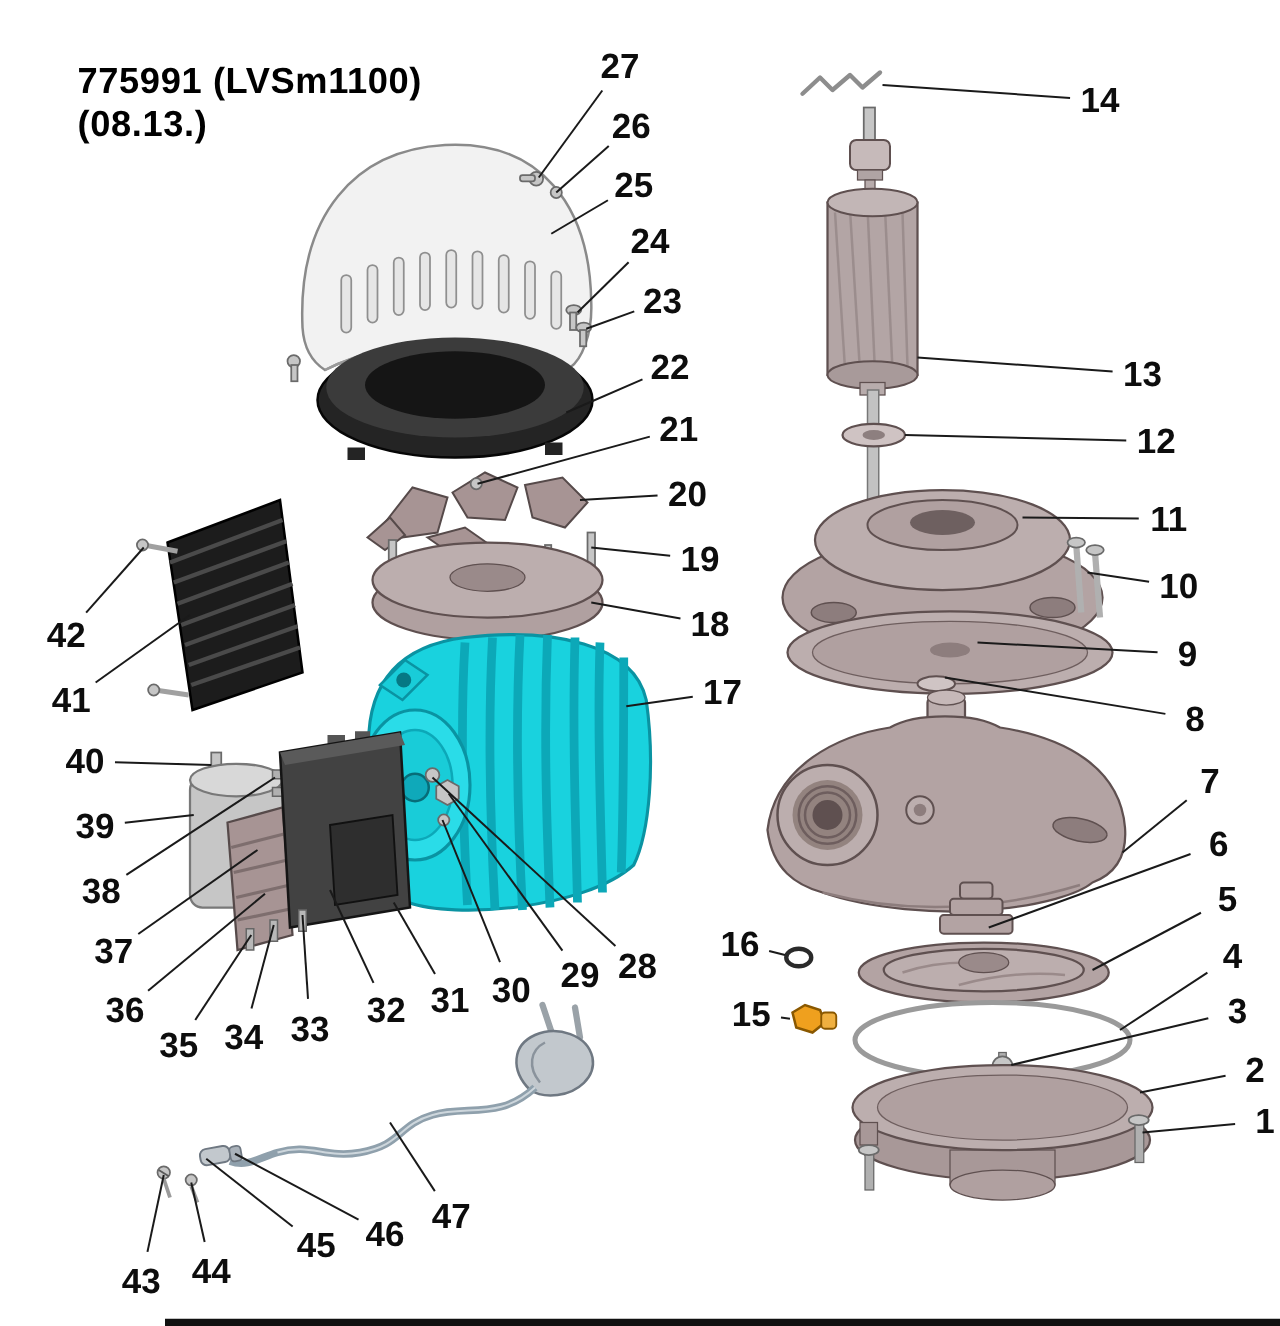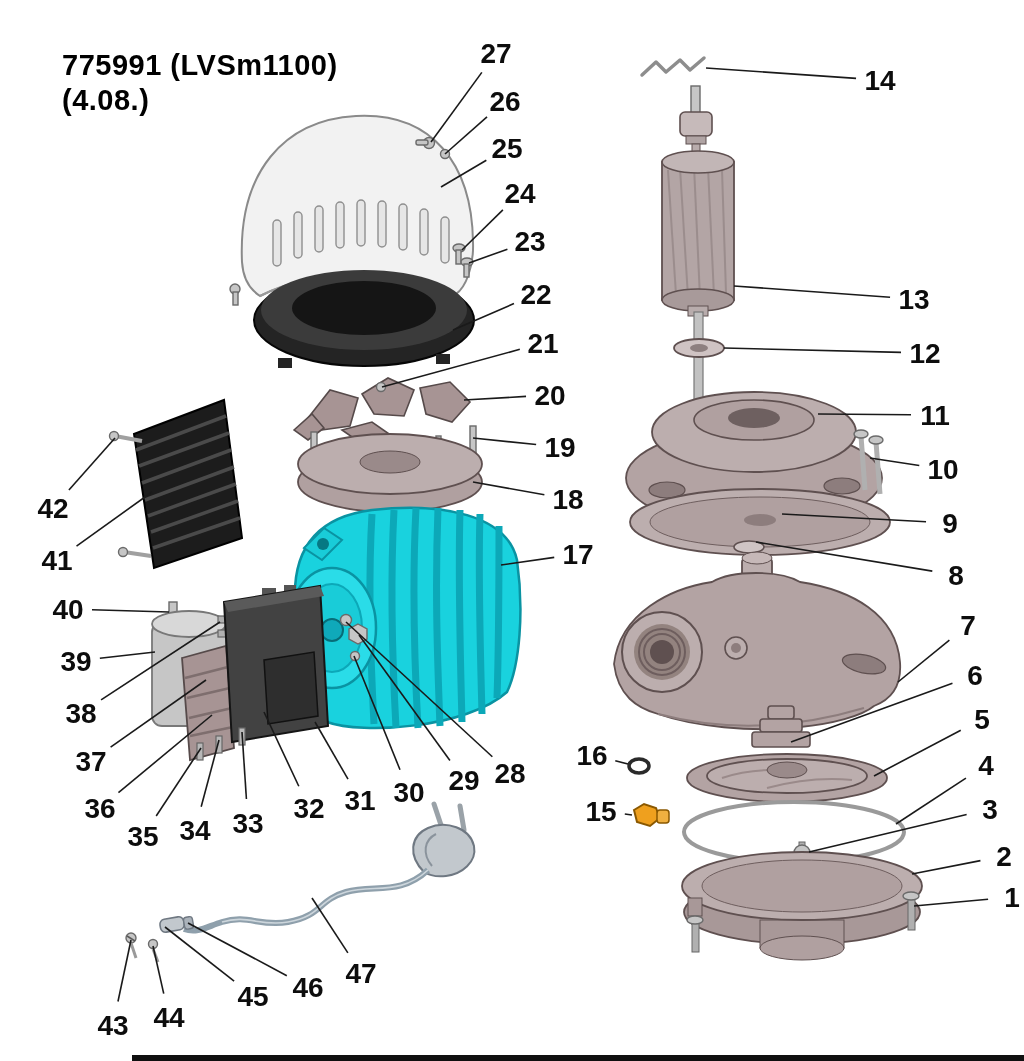--- a/index.html
+++ b/index.html
@@ -15,21 +15,21 @@
   .metal{fill:#c6c6c6;stroke:#6a6a6a;stroke-width:1.4;}
   .bottom-bar{position:absolute;left:120px;right:0;bottom:0;height:6px;background:#101010;}
 </style>
 </head>
 <body>
 
 <div id="stage">
 
   <div class="title-block">
     <div>775991 (LVSm1100)</div>
-    <div>(4.08.)</div>
+    <div>(08.13.)</div>
   </div>
 
   <svg id="diagram-svg" width="1024" height="1061" viewBox="0 0 1024 1061" xmlns="http://www.w3.org/2000/svg">
 
     <g>
       <path d="M230,262 C226,172 272,120 344,116 C420,112 460,164 461,242 C462,268 453,288 444,294 C398,268 298,270 248,296 C237,289 231,278 230,262 Z" fill="#f2f2f2" stroke="#8a8a8a" stroke-width="2"></path>
       <path d="M248,296 C300,268 398,266 444,294" fill="none" stroke="#9a9a9a" stroke-width="2"></path>
       <g fill="#e6e6e6" stroke="#8f8f8f" stroke-width="1.4">
         <rect x="261" y="220" width="8" height="46" rx="4"></rect>
         <rect x="282" y="212" width="8" height="46" rx="4"></rect>

